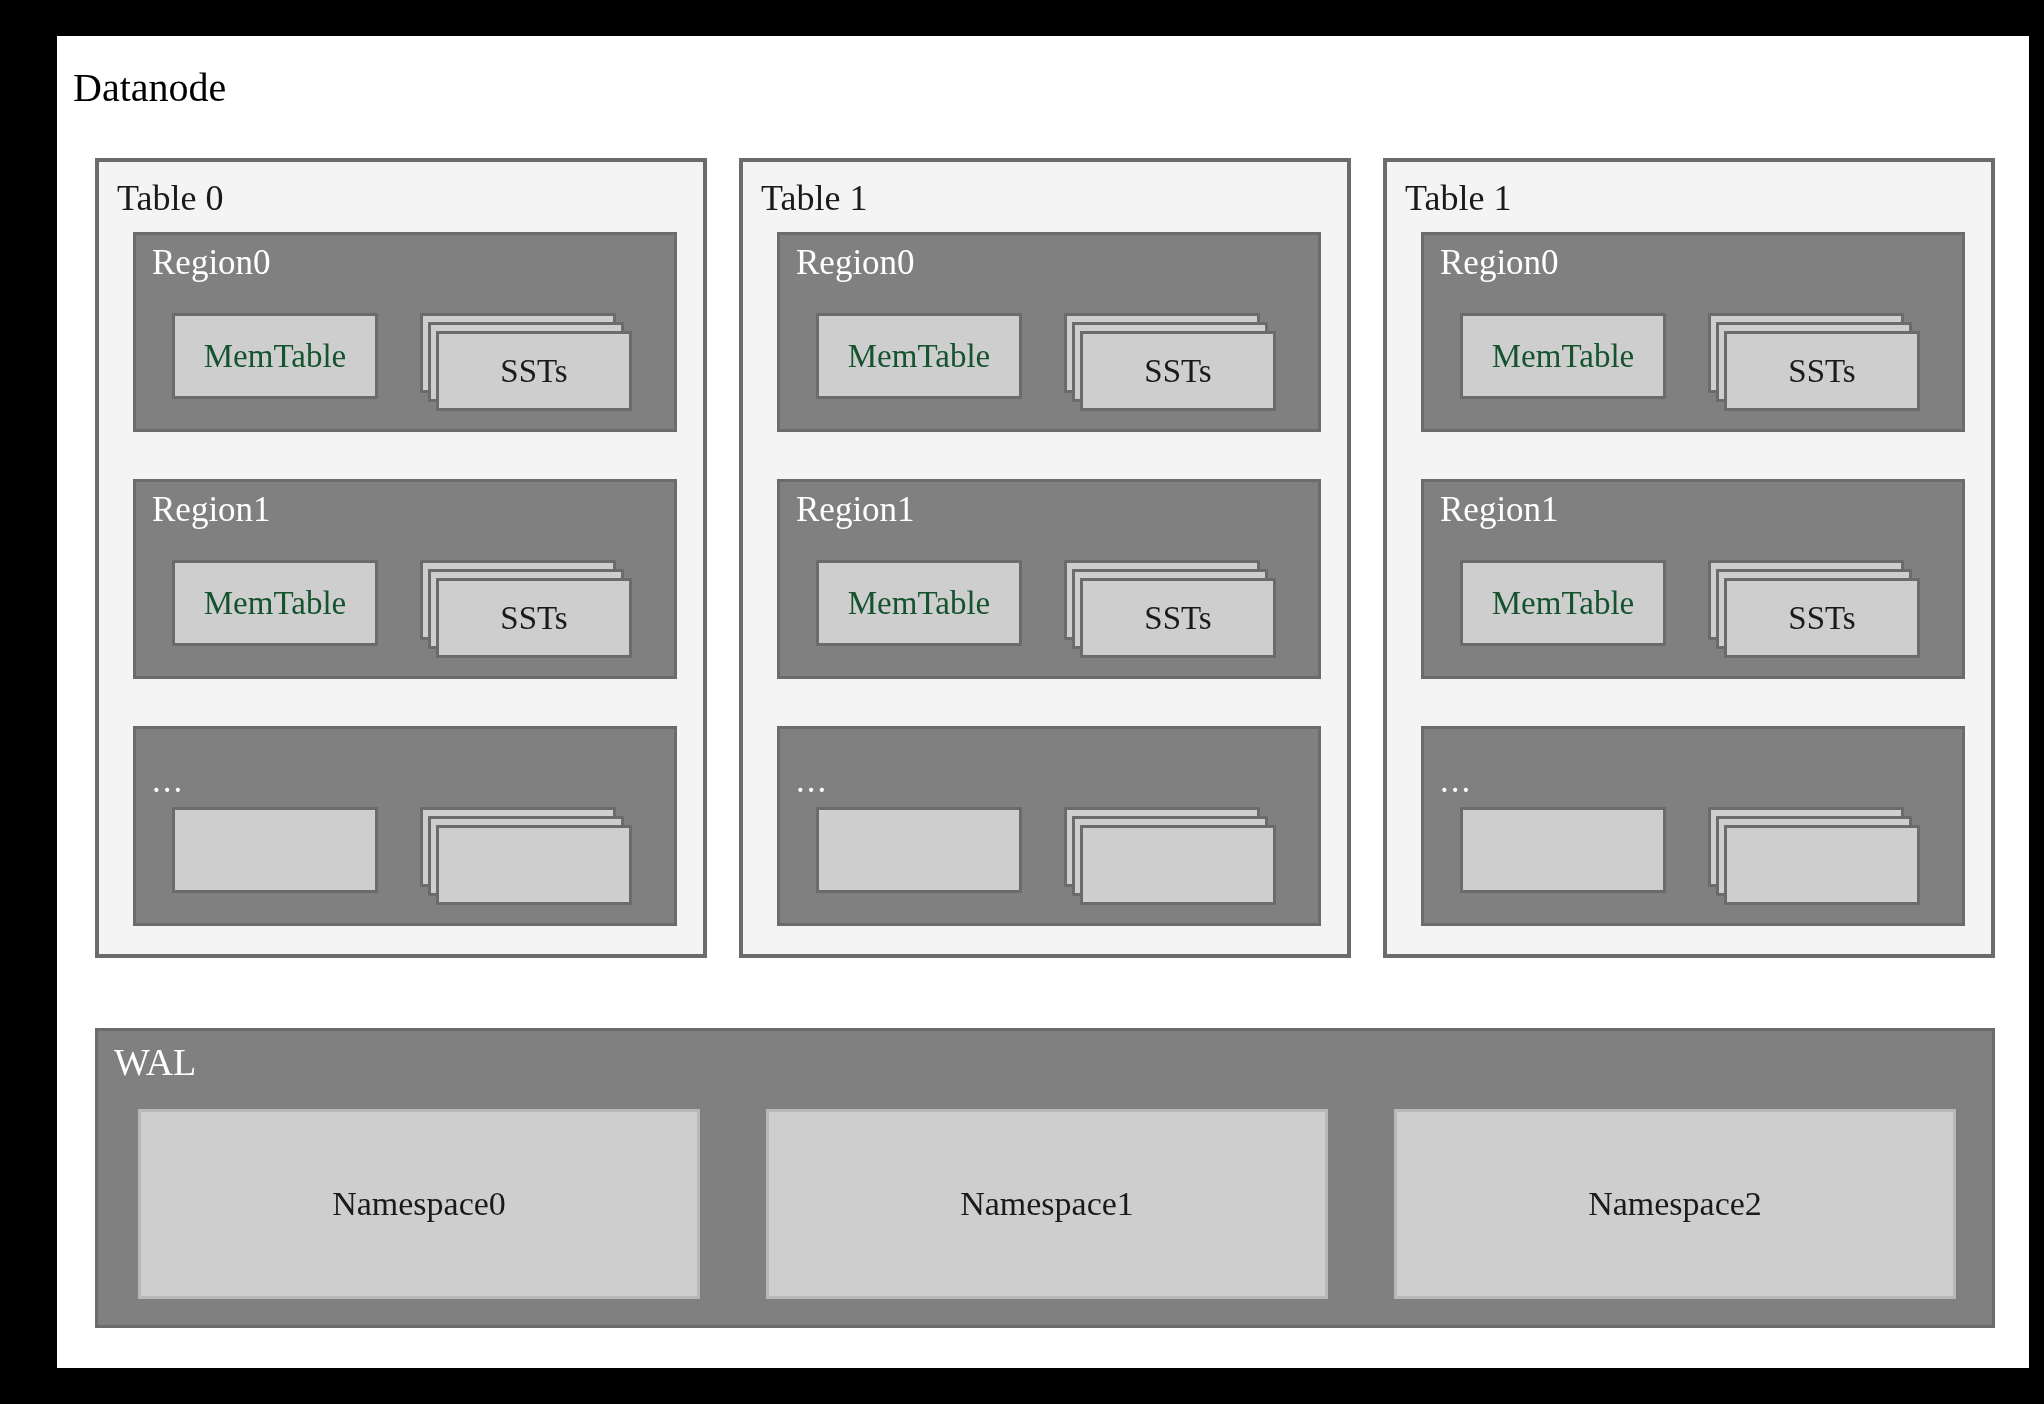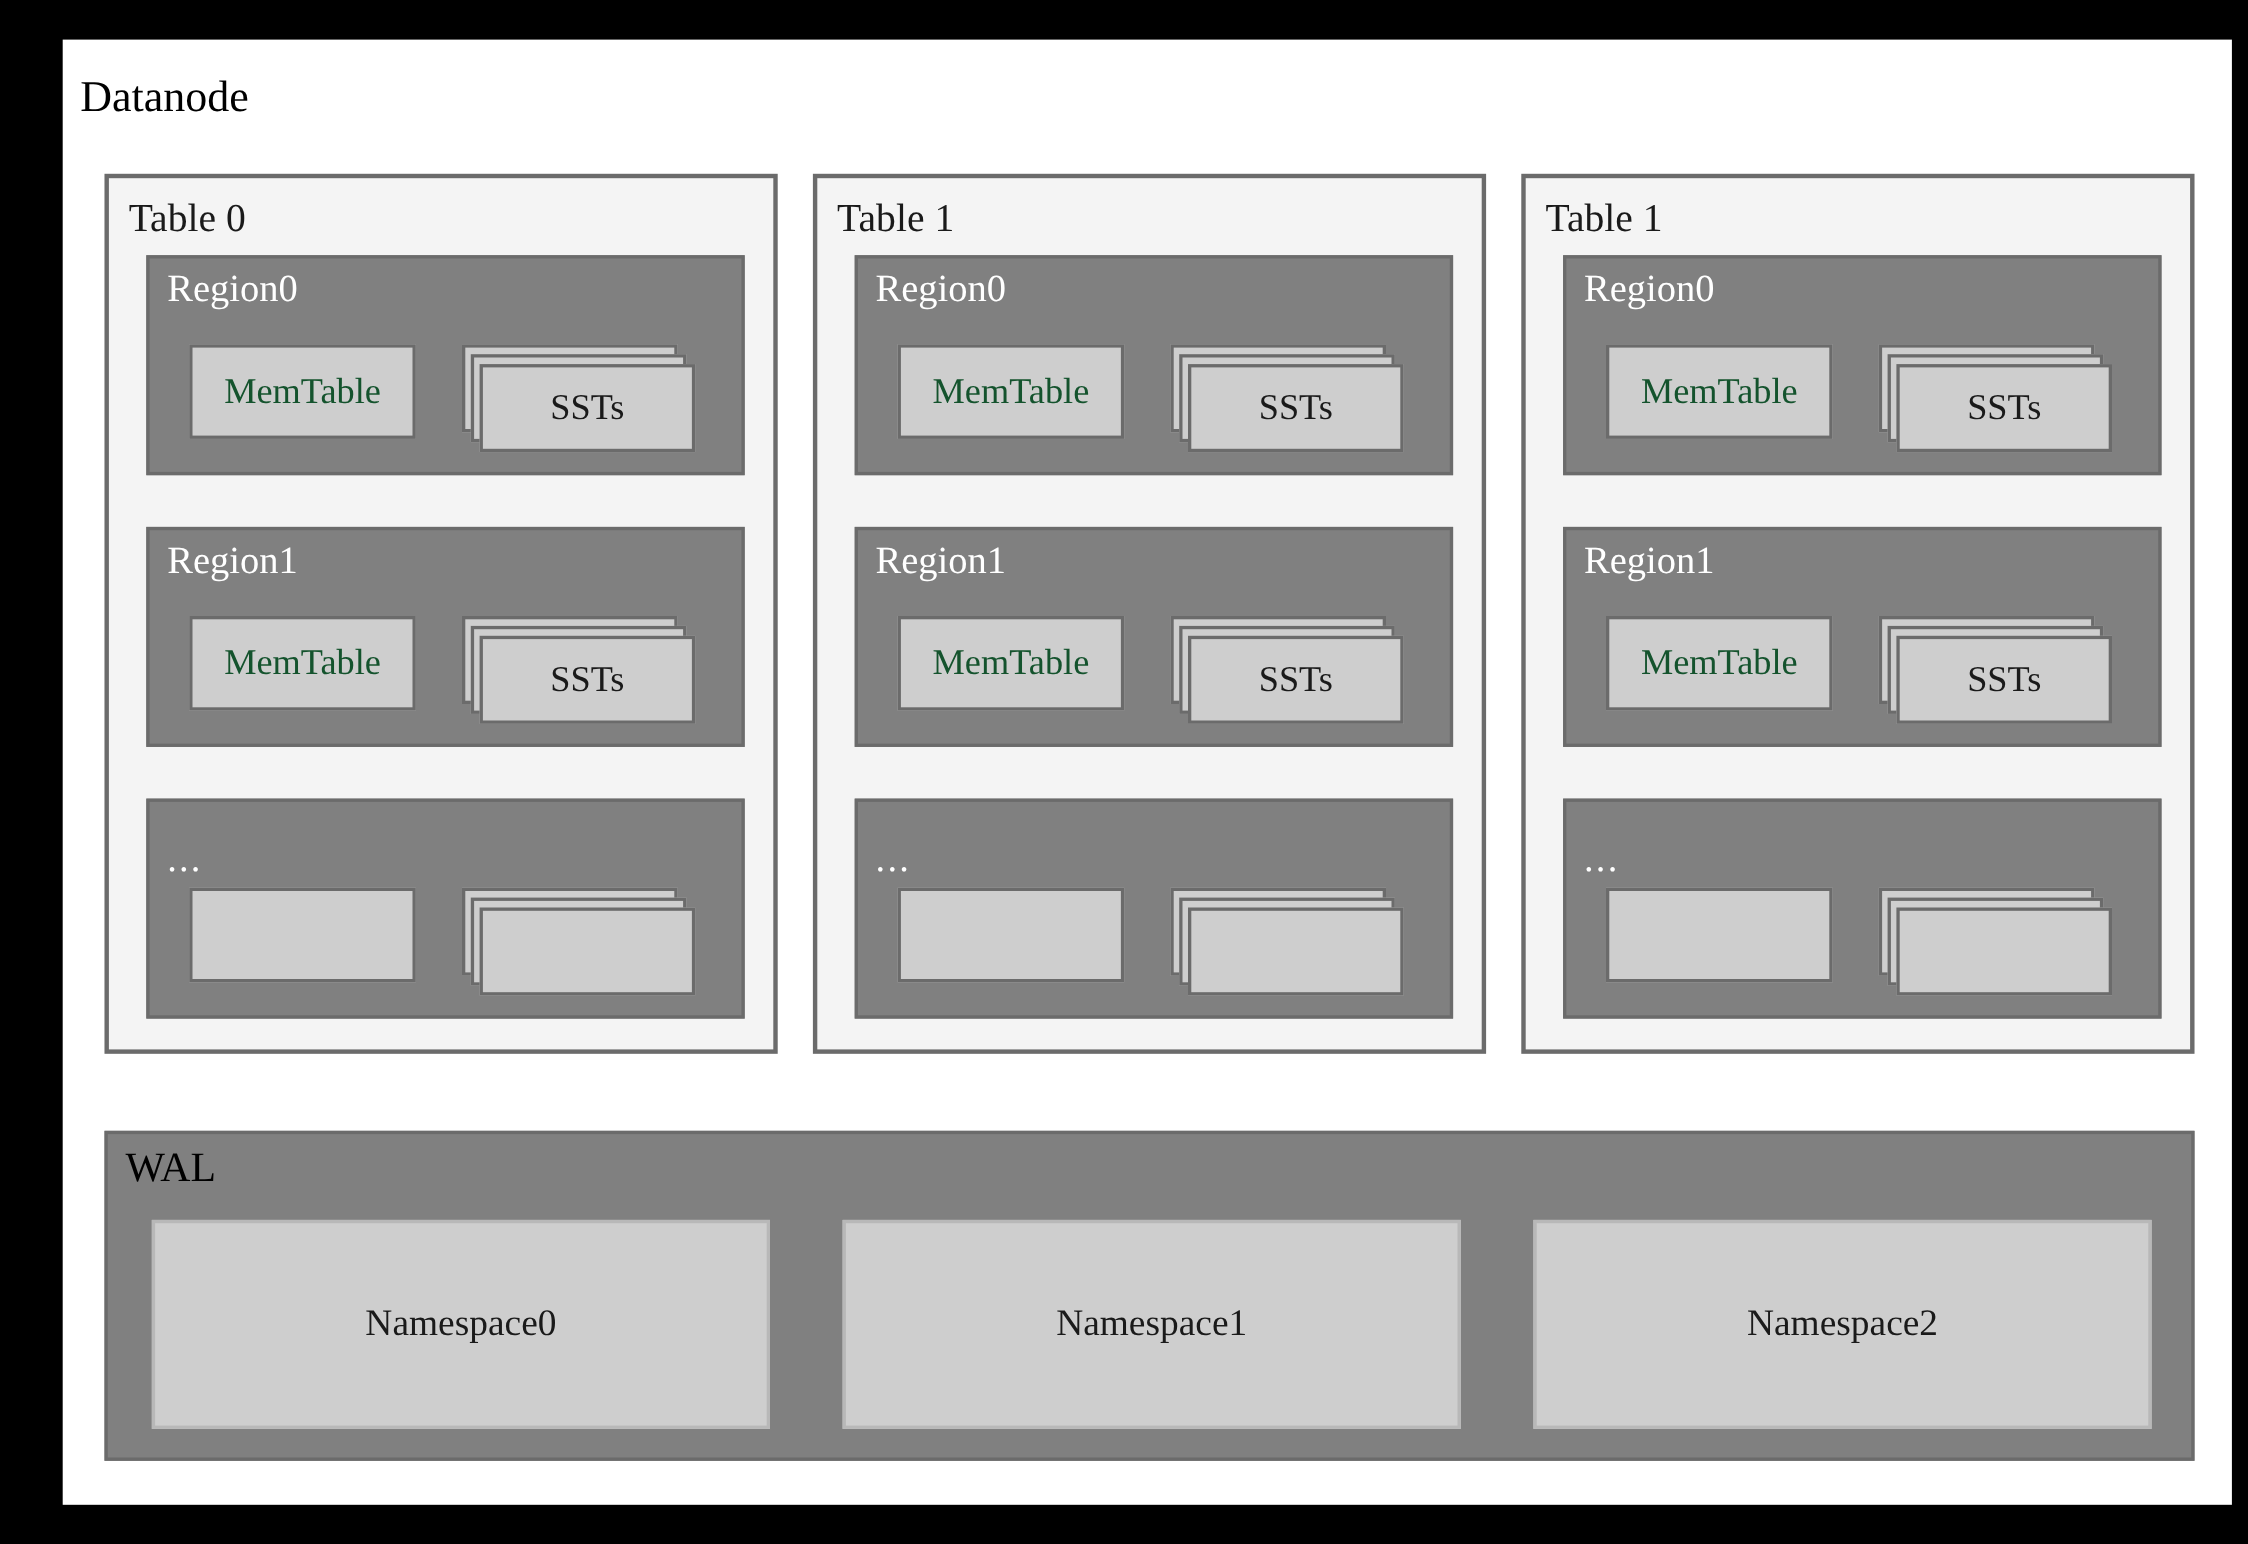--- a/index.html
+++ b/index.html
@@ -164,21 +164,21 @@
     background: #808080;
     border: 3px solid #6b6b6b;
     box-sizing: border-box;
   }
 
   #wal-label {
     position: absolute;
     left: 16px;
     top: 12px;
     font-size: 38px;
-    color: #000000;
+    color: #ffffff;
     line-height: 1;
     white-space: nowrap;
   }
 
   #namespaces-row {
     position: absolute;
     left: 40px;
     right: 36px;
     top: 78px;
     height: 190px;

